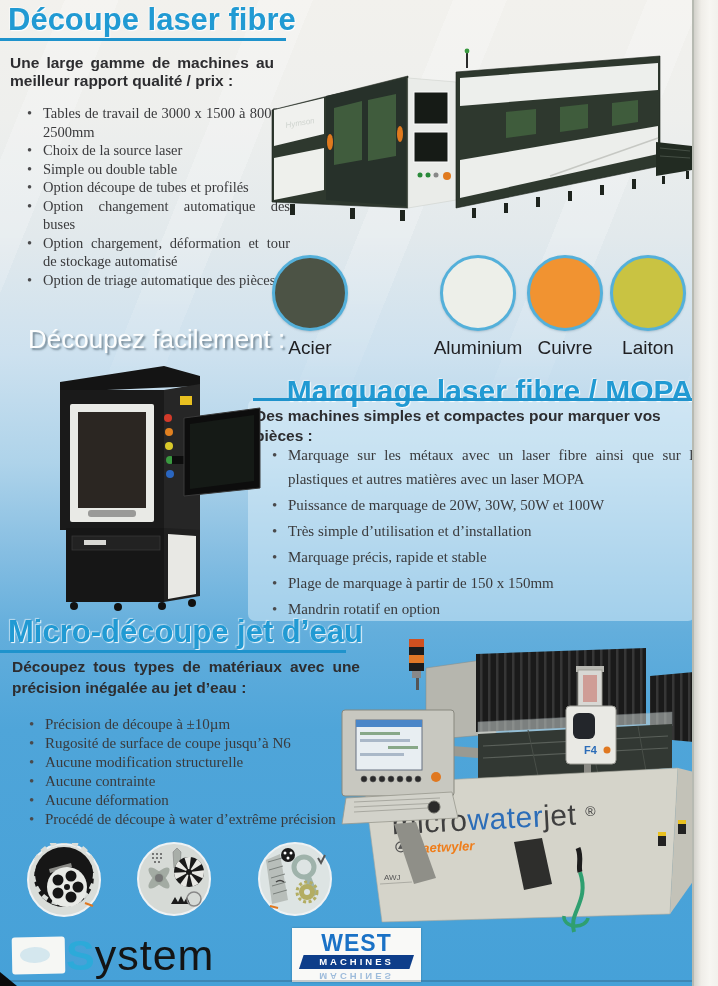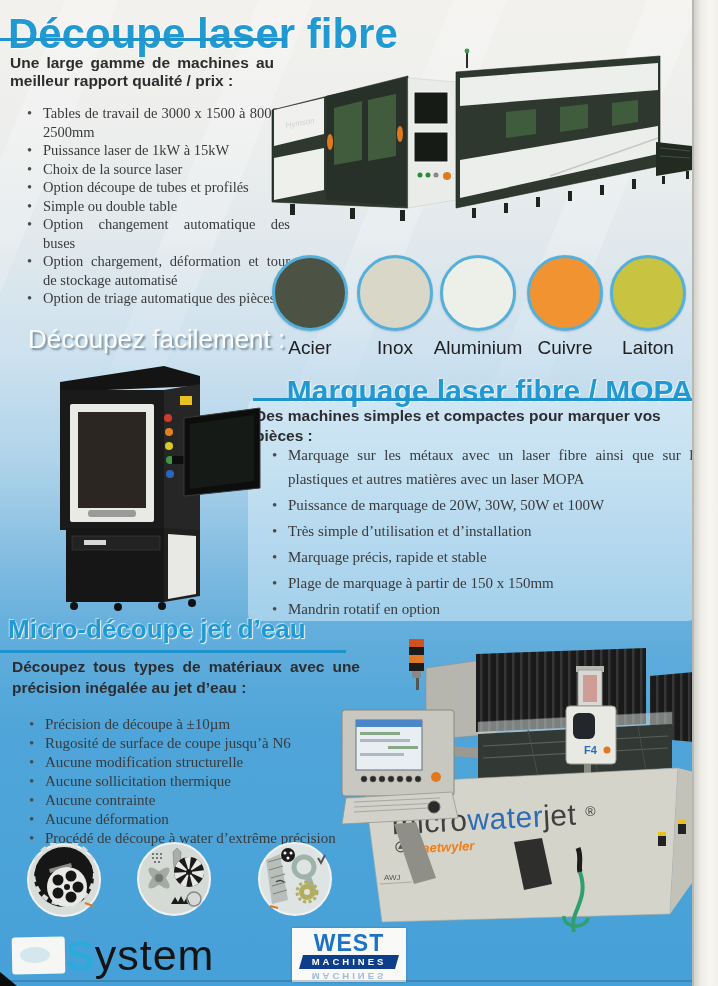--- a/index.html
+++ b/index.html
@@ -51,47 +51,46 @@
 
   
   .erased{position:absolute;left:12px;top:937px;width:53px;height:37px;background:#f6f7f4;border-radius:3px;
     transform:rotate(-1deg);z-index:3;}
   .erased .smudge{position:absolute;left:8px;top:10px;width:30px;height:16px;border-radius:50%;
     background:rgba(150,200,225,.35);}
   .syslogo{position:absolute;left:66px;top:932px;font-size:43px;line-height:46px;z-index:3;white-space:nowrap;}
   .syslogo .s1{color:#2caad9;font-weight:bold;}
   .syslogo .s2{color:#141414;font-weight:500;letter-spacing:1px;}
 
-  .west-box{position:absolute;left:292px;top:928px;width:114px;height:54px;background:#f9f9f7;z-index:3;
+  .west-box{position:absolute;left:292px;top:928px;width:129px;height:54px;background:#f9f9f7;z-index:3;
     box-shadow:0 0 2px rgba(0,0,0,.25);overflow:hidden;text-align:center;}
   .west-title{margin-top:3px;font-size:23px;line-height:24px;font-weight:bold;color:#1b72c6;letter-spacing:1px;}
   .west-banner{margin:0 7px;height:14px;background:#0e3e8a;clip-path:polygon(4% 0,100% 0,96% 100%,0 100%);}
   .west-banner span{display:block;font-size:9.5px;line-height:14px;color:#ffffff;letter-spacing:3px;font-weight:bold;}
   .west-reflect{margin:1px 7px 0;height:13px;transform:scaleY(-1);opacity:.65;filter:blur(.4px);}
   .west-reflect span{display:block;font-size:9.5px;line-height:13px;color:#6f9ccd;letter-spacing:3px;font-weight:bold;}
 </style>
 </head>
 <body>
 
 <div id="page">
 
   <div class="sheen"></div>
   <div id="panel2"></div>
 
-  <div class="h" style="left:8px;top:10px;font-size:42px;">Découpe laser fibre</div>
+  <div class="h" style="left:8px;top:2px;font-size:31px;">Découpe laser fibre</div>
   <div class="rule" style="left:0;top:38px;width:286px;"></div>
 
   <div class="intro" id="intro1">Une large gamme de machines au meilleur rapport qualité / prix :</div>
 
   <ul class="blist" id="list1">
     <li>Tables de travail de 3000 x 1500 à 8000 x 2500mm</li>
-    <li>Puissance laser de 1kW à 15kW</li>
     <li>Choix de la source laser</li>
+    <li>Simple ou double table</li>
     <li>Option découpe de tubes et profilés</li>
-    <li>Simple ou double table</li>
     <li>Option changement automatique des buses</li>
     <li>Option chargement, déformation et tour de stockage automatisé</li>
     <li>Option de triage automatique des pièces</li>
   </ul>
 
   <svg class="photo" style="left:260px;top:48px;" width="434" height="212" viewBox="0 0 434 212">
     <g>
       <line x1="207" y1="2" x2="207" y2="20" stroke="#2a2a2a" stroke-width="2"></line>
       <circle cx="207" cy="3" r="2.4" fill="#3a9a40"></circle>
 
@@ -137,24 +136,20 @@
       <line x1="400" y1="100" x2="430" y2="103" stroke="#454f45" stroke-width="1"></line>
       <line x1="400" y1="108" x2="430" y2="110" stroke="#454f45" stroke-width="1"></line>
       <rect x="402" y="128" width="3" height="8" fill="#1e241e"></rect>
         <rect x="426" y="123" width="3" height="8" fill="#1e241e"></rect>
     </g>
   </svg>
 
   <div class="mat" style="left:265px;top:255px;">
     <div class="circ" style="background: rgb(76, 83, 69);"></div>
     <div class="lbl">Acier</div>
-  </div>
-  <div class="mat" style="left:350px;top:255px;">
-    <div class="circ" style="background: rgb(217, 215, 200);"></div>
-    <div class="lbl">Inox</div>
   </div>
   <div class="mat" style="left:520px;top:255px;">
     <div class="circ" style="background: rgb(241, 147, 49);"></div>
     <div class="lbl">Cuivre</div>
   </div>
   <div class="mat" style="left:433px;top:255px;">
     <div class="circ" style="background: rgb(237, 239, 233);"></div>
     <div class="lbl">Aluminium</div>
   </div>
   <div class="mat" style="left:603px;top:255px;">
@@ -201,30 +196,29 @@
       <polygon points="146,174 174,176 174,234 146,239" fill="#e8e8e4"></polygon>
       <rect x="50" y="176" width="88" height="14" fill="#222222" stroke="#3a3a3a" stroke-width="0.7"></rect>
       <rect x="62" y="180" width="22" height="5" fill="#d8d8d4"></rect>
       <circle cx="52" cy="246" r="4" fill="#111111"></circle>
         <circle cx="96" cy="247" r="4" fill="#111111"></circle>
       <circle cx="140" cy="246" r="4" fill="#111111"></circle>
         <circle cx="170" cy="243" r="4" fill="#111111"></circle>
     </g>
   </svg>
 
-  <div class="h" style="left:8px;top:614px;font-size:26px;">Micro-découpe jet d’eau</div>
+  <div class="h" style="left:8px;top:614px;font-size:31px;">Micro-découpe jet d’eau</div>
   <div class="rule" style="left:0;top:650px;width:346px;"></div>
 
   <div class="intro" id="intro3">Découpez tous types de matériaux avec une précision inégalée au jet d’eau :</div>
 
   <ul class="blist" id="list3">
     <li>Précision de découpe à ±10µm</li>
     <li>Rugosité de surface de coupe jusqu’à N6</li>
     <li>Aucune modification structurelle</li>
-    <li>Aucune sollicitation thermique</li>
     <li>Aucune contrainte</li>
     <li>Aucune déformation</li>
     <li>Procédé de découpe à water d’extrême précision</li>
   </ul>
 
   <svg class="photo" style="left:328px;top:626px;" width="366" height="308" viewBox="0 0 366 308">
     <defs>
       <pattern id="ribs" width="8" height="8" patternUnits="userSpaceOnUse">
         <rect width="8" height="8" fill="#1a1a1a"></rect>
           <rect width="2.5" height="8" fill="#363636"></rect>

